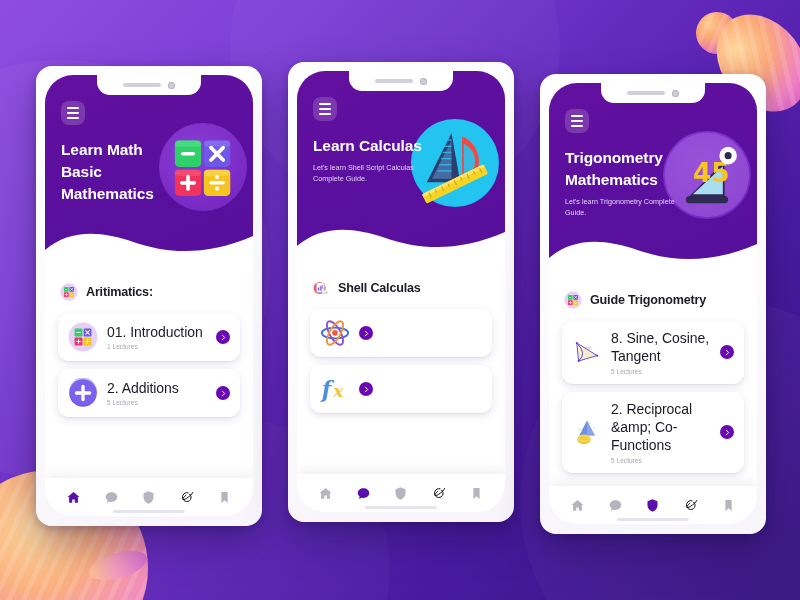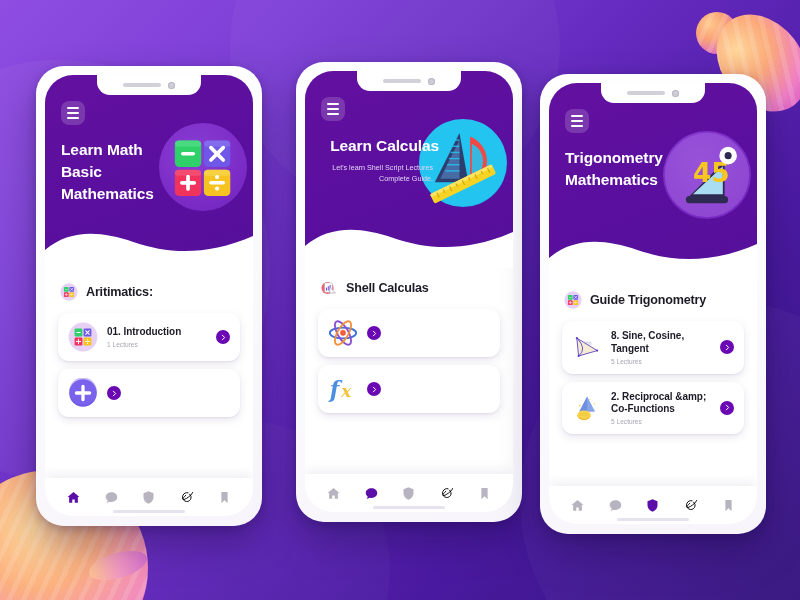--- a/index.html
+++ b/index.html
@@ -64,26 +64,26 @@
     transform: rotate(-16deg);
     background: linear-gradient(100deg, #ffc68e 0%, #f49ac2 50%, #d96fd0 100%);
   }
 
   
   .phone {
     position: absolute;
     width: 226px;
     height: 460px;
     background: linear-gradient(160deg, #ffffff 0%, #f7f5fb 100%);
-    border-radius: 28px;
+    border-radius: 16px;
     box-shadow: 0 18px 38px rgba(24,5,60,0.34), 0 3px 10px rgba(24,5,60,0.22);
     padding: 9px 9px 10px 9px;
   }
   #phone-1 { left: 36px;  top: 66px; }
-  #phone-2 { left: 296px; top: 62px; text-align: right; }
+  #phone-2 { left: 288px; top: 62px; }
   #phone-3 { left: 540px; top: 74px; }
 
   .screen {
     position: relative;
     width: 100%;
     height: 100%;
     border-radius: 28px;
     overflow: hidden;
     background: #ffffff;
   }
@@ -220,22 +220,22 @@
   }
   .course-icon {
     width: 30px; height: 30px;
     flex: 0 0 30px;
     display: flex; align-items: center; justify-content: center;
   }
   .course-icon svg { width: 100%; height: 100%; display: block; }
 
   .course-text { flex: 1 1 auto; min-width: 0; }
   .course-title {
-    font-size: 10px;
-    font-weight: bold;
+    font-size: 14px;
+    font-weight: normal;
     color: #1d1a26;
     line-height: 1.28;
     letter-spacing: -0.05px;
   }
   .course-meta {
     font-size: 6.6px;
     color: #a9a5b3;
     margin-top: 2px;
   }
   .go-btn {
@@ -406,20 +406,24 @@
               <span class="course-icon">
                 <svg id="svg-plus-circle-icon" viewBox="0 0 100 100" xmlns="http://www.w3.org/2000/svg">
     <circle cx="50" cy="50" r="46" fill="#6f57e8"></circle>
     <circle cx="50" cy="44" r="46" fill="#8a72f2" opacity="0.45"></circle>
     <g stroke="#ffffff" stroke-width="11" stroke-linecap="round">
       <line x1="28" y1="50" x2="72" y2="50"></line>
       <line x1="50" y1="28" x2="50" y2="72"></line>
     </g>
   </svg>
               </span>
+              <span class="course-text">
+                <div class="course-title">2. Additions</div>
+                <div class="course-meta">5 Lectures</div>
+              </span>
               <span class="go-btn">
                 <svg id="svg-open-arrow" viewBox="0 0 24 24" xmlns="http://www.w3.org/2000/svg">
     <path d="M8 4 L16 12 L8 20" fill="none" stroke="#ffffff" stroke-width="3.4" stroke-linecap="round" stroke-linejoin="round"></path>
   </svg>
               </span>
             </div>
           </div>
         </div>
         <div class="bottom-nav">
           <div class="nav-item active">
@@ -457,21 +461,21 @@
           <span class="notch-speaker"></span>
           <span class="notch-camera"></span>
         </div>
         <div class="header">
           <div class="hamburger">
             <span></span>
             <span></span>
             <span></span>
           </div>
           <div class="header-title">Learn Calculas</div>
-          <div class="header-sub">Let's learn Shell Script Lectures Complete Guide.</div>
+          <div class="header-sub">Let's learn Shell Script Calculas Complete Guide.</div>
           <div class="hero-art circle-cyan">
             <svg id="svg-ruler-protractor-icon" viewBox="0 0 100 100" xmlns="http://www.w3.org/2000/svg">
     <circle cx="50" cy="50" r="49" fill="#24c4f0"></circle>
     <path d="M18 72 L46 16 L56 72 Z" fill="#2c3e6e"></path>
     <path d="M24 68 L46 24 L46 68 Z" fill="#5f8fd4" opacity="0.55"></path>
     <g stroke="#24c4f0" stroke-width="1.6" opacity="0.85">
       <line x1="40" y1="24" x2="46" y2="24"></line>
       <line x1="38" y1="31" x2="46" y2="31"></line>
       <line x1="36" y1="38" x2="46" y2="38"></line>
       <line x1="34" y1="45" x2="46" y2="45"></line>
@@ -587,20 +591,21 @@
           <span class="notch-speaker"></span>
           <span class="notch-camera"></span>
         </div>
         <div class="header">
           <div class="hamburger">
             <span></span>
             <span></span>
             <span></span>
           </div>
           <div class="header-title">Trigonometry Mathematics</div>
+          <div class="header-sub">Let's learn Trigonometry Complete Guide.</div>
           <div class="hero-art circle-purple">
             <svg id="svg-angle-45-icon" viewBox="0 0 100 100" xmlns="http://www.w3.org/2000/svg">
     <circle cx="50" cy="50" r="48" fill="#a565e0" opacity="0.5"></circle>
     <path d="M28 76 L70 76 L70 34 Z" fill="#2f2a52"></path>
     <path d="M34 72 L68 72 L68 40 Z" fill="#a8ddf2"></path>
     <rect x="26" y="74" width="48" height="8" rx="4" fill="#2f2a52"></rect>
     <text x="34" y="58" font-family="DejaVu Sans, sans-serif" font-size="30" font-weight="bold" fill="#f7c71f">45</text>
     <circle cx="74" cy="28" r="10" fill="#ffffff"></circle>
     <circle cx="74" cy="28" r="4" fill="#2f2a52"></circle>
   </svg>

